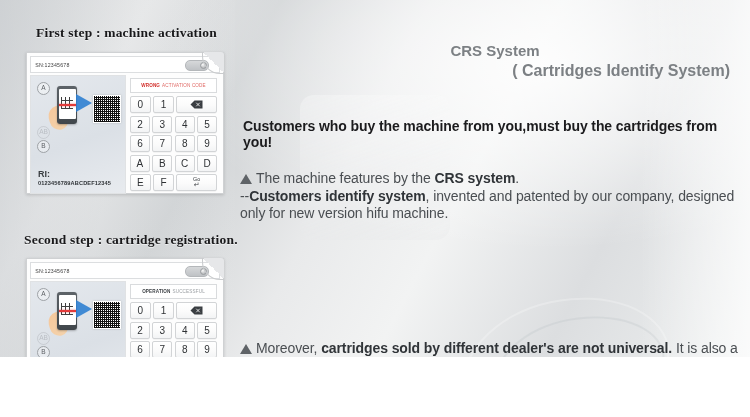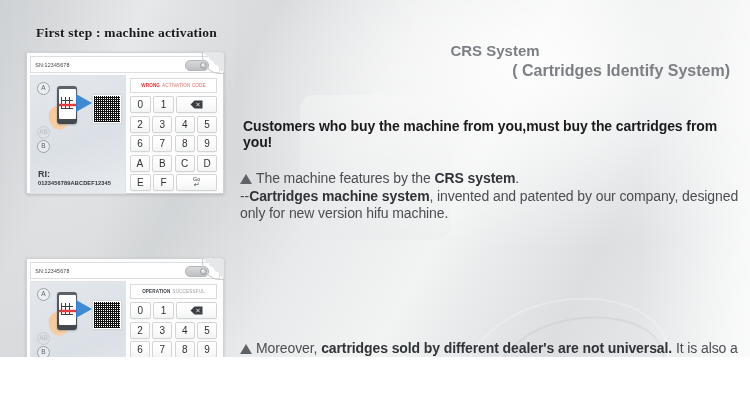--- a/index.html
+++ b/index.html
@@ -474,20 +474,21 @@
             <div class="key key-wide key-go">
               <span>Go</span>
               <span class="go-arrow">↵</span>
             </div>
           </div>
         </div>
       </div>
     </div>
   </div>
 
+  <div class="step-heading" id="heading-second">Second step : cartridge registration.</div>
 
   <div class="device" id="device-second">
     <div class="sn-bar">
       <span class="sn-text">SN:12345678</span>
       <span class="sn-toggle"></span>
     </div>
     <div class="device-body">
       <div class="panel-left">
         <div class="marker marker-a">A</div>
         <div class="marker-faint">AB</div>
@@ -556,21 +557,21 @@
       </div>
     </div>
   </div>
 
   <div class="subtitle1">CRS System</div>
   <div class="subtitle2">( Cartridges Identify System)</div>
   <div class="tagline">Customers who buy the machine from you,must buy the cartridges from you!</div>
 
   <div class="para" id="para-1">
     <span class="tri"></span><span>The machine features by the </span><b>CRS system</b><span>.</span><br>
-    <span>--</span><b>Cartridges machine system</b><span>, invented and patented by our company, designed only for new version hifu machine.</span>
+    <span>--</span><b>Customers identify system</b><span>, invented and patented by our company, designed only for new version hifu machine.</span>
   </div>
 
 
   <div class="para" id="para-3">
     <span class="tri"></span><span>Moreover, </span><b>cartridges sold by different dealer's are not universal.</b><span> It is also a great benefit for dealers to maintain customers.</span>
   </div>
 
 </div>
 
 </body></html>

